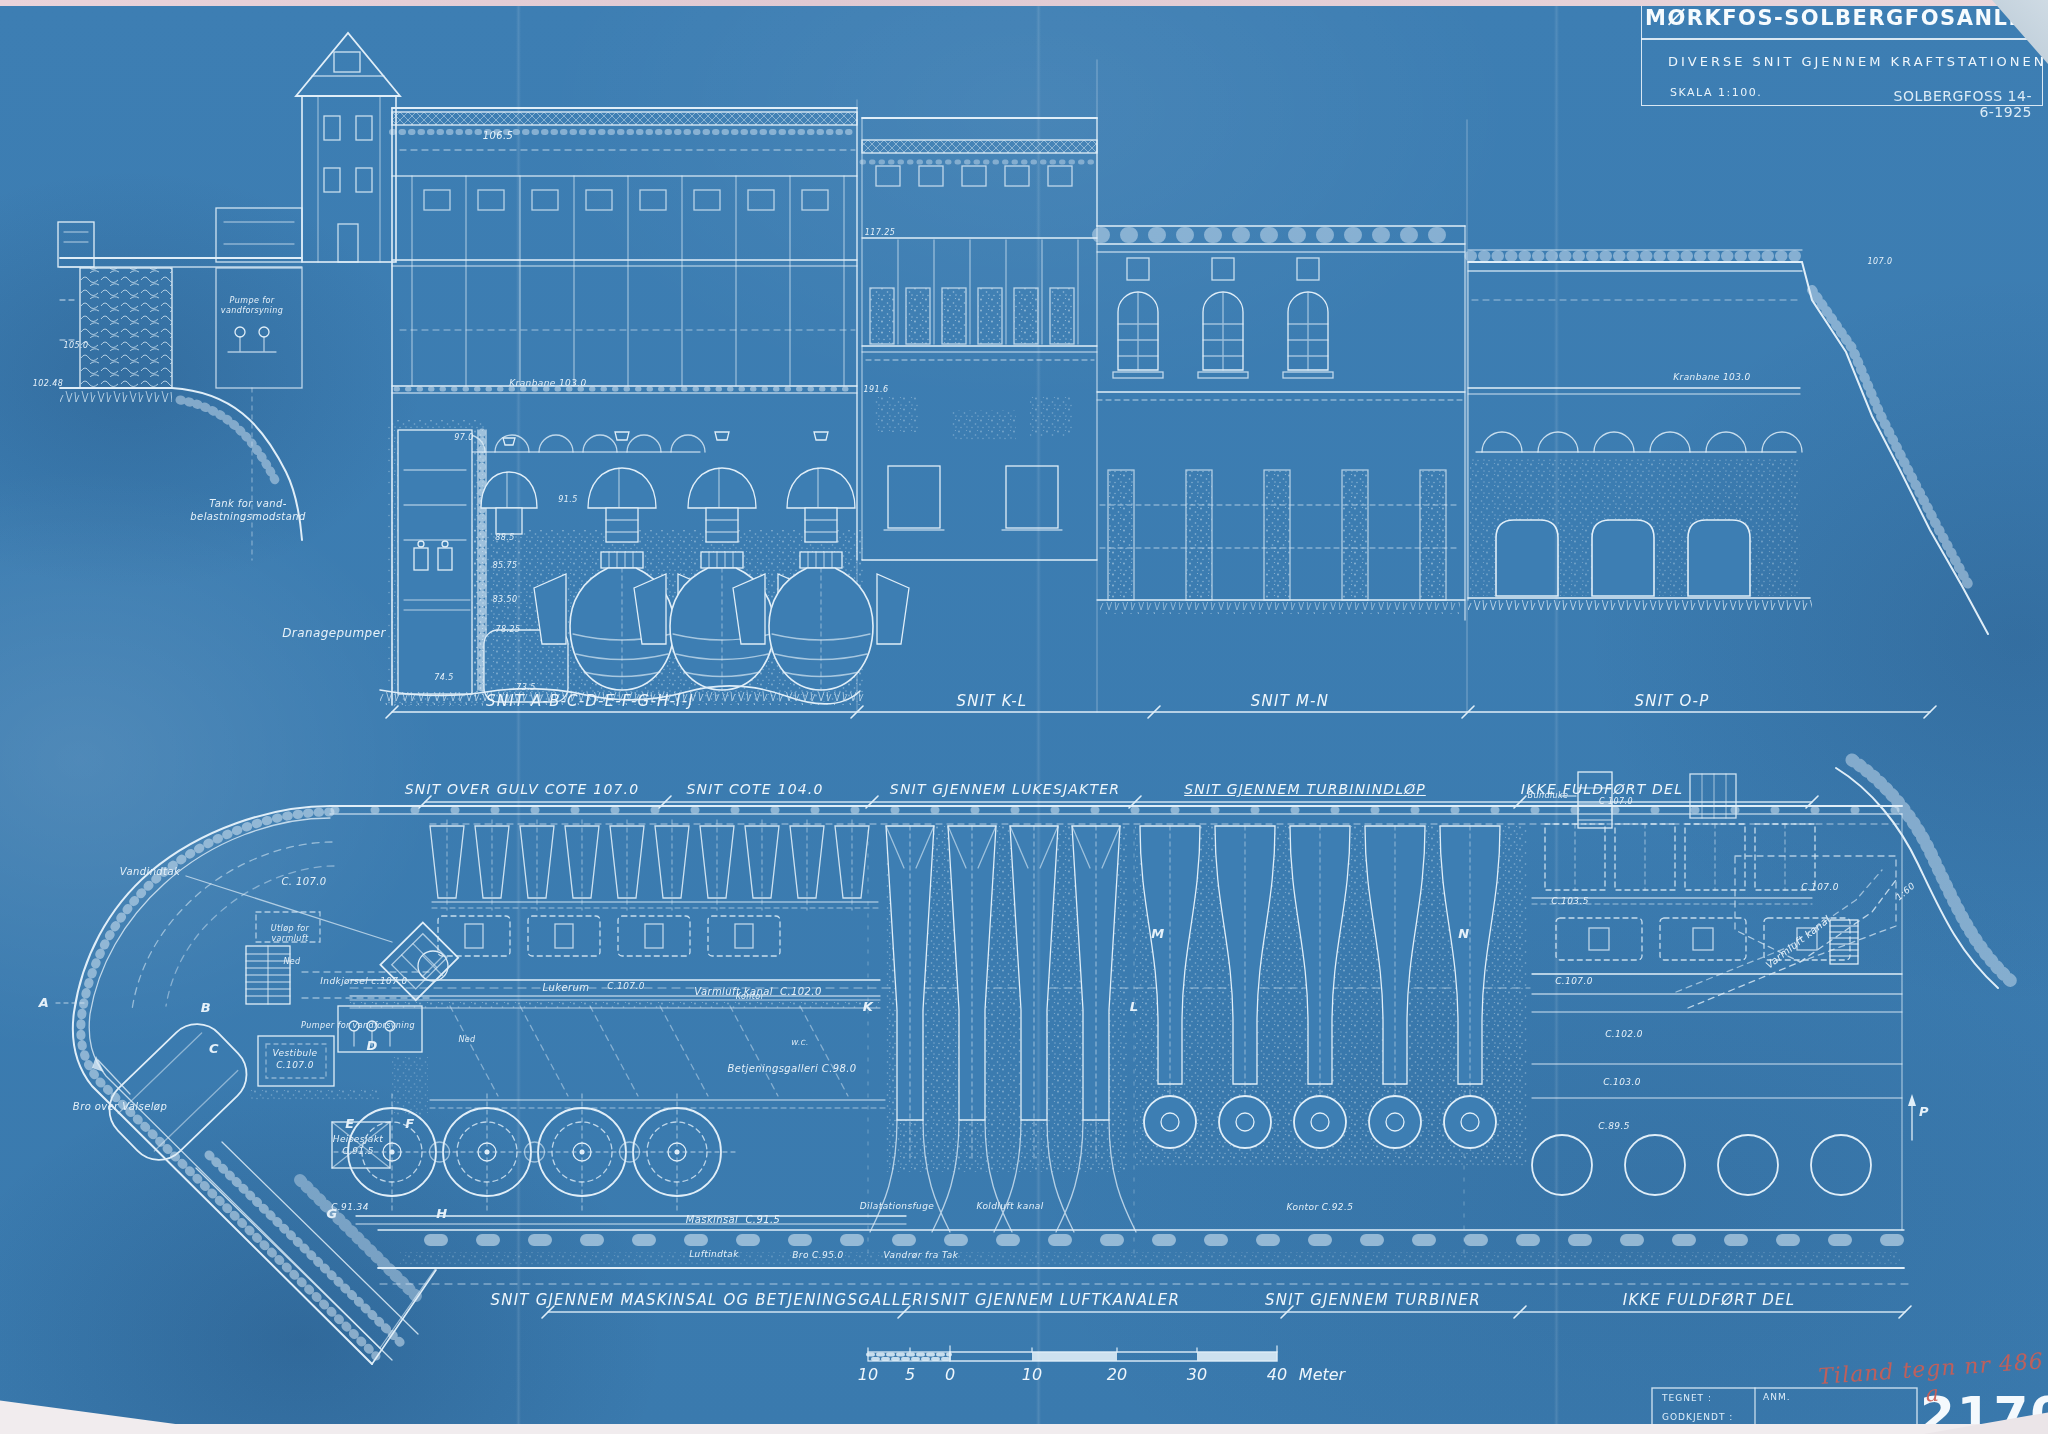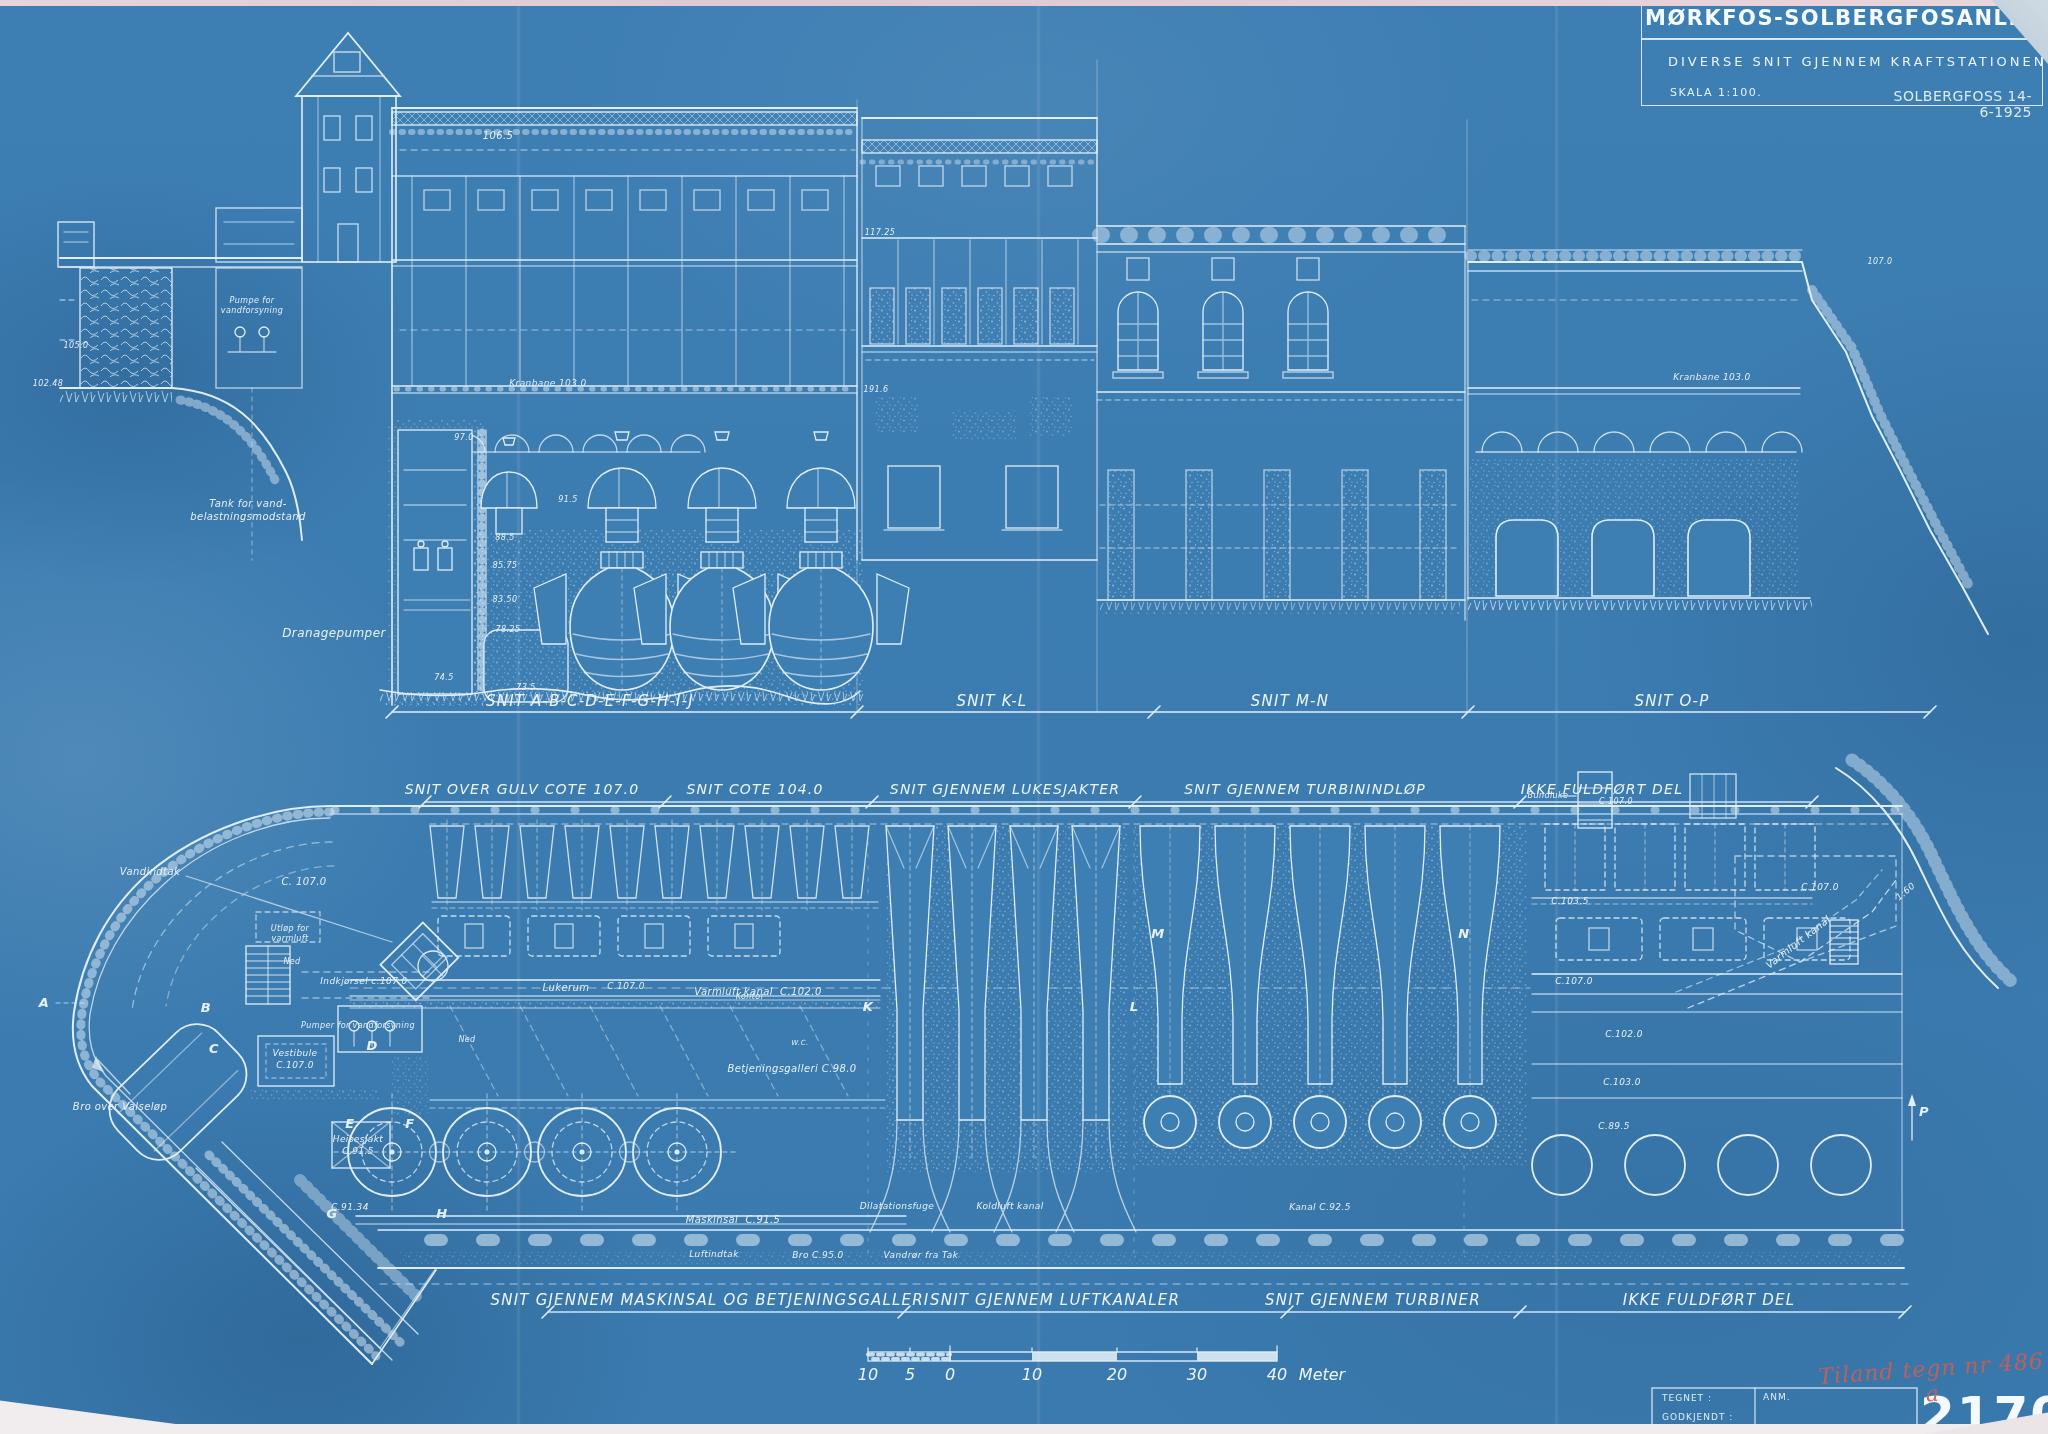--- a/index.html
+++ b/index.html
@@ -487,21 +487,21 @@
 <div class="tb-date">SOLBERGFOSS 14-6-1925</div>
 
 <div class="dim dim-lg" style="left:590px;top:701px;">SNIT A-B-C-D-E-F-G-H-I-J</div>
 <div class="dim dim-lg" style="left:992px;top:701px;">SNIT K-L</div>
 <div class="dim dim-lg" style="left:1290px;top:701px;">SNIT M-N</div>
 <div class="dim dim-lg" style="left:1672px;top:701px;">SNIT O-P</div>
 
 <div class="dim dim-md" style="left:522px;top:789px;">SNIT OVER GULV COTE 107.0</div>
 <div class="dim dim-md" style="left:755px;top:789px;">SNIT COTE 104.0</div>
 <div class="dim dim-md" style="left:1005px;top:789px;">SNIT GJENNEM LUKESJAKTER</div>
-<div class="dim dim-md" style="left:1305px;top:789px;">SNIT GJENNEM TURBININDLØP</div>
+<div class="dim dim-md" style="left:1305px;top:789px;text-decoration:underline;">SNIT GJENNEM TURBININDLØP</div>
 <div class="dim dim-md" style="left:1602px;top:789px;">IKKE FULDFØRT DEL</div>
 
 <div class="dim dim-lg" style="left:710px;top:1300px;">SNIT GJENNEM MASKINSAL OG BETJENINGSGALLERI</div>
 <div class="dim dim-lg" style="left:1055px;top:1300px;">SNIT GJENNEM LUFTKANALER</div>
 <div class="dim dim-lg" style="left:1373px;top:1300px;">SNIT GJENNEM TURBINER</div>
 <div class="dim dim-lg" style="left:1709px;top:1300px;">IKKE FULDFØRT DEL</div>
 
 <span class="scale-num" style="left:868px;top:1374px;">10</span>
 <span class="scale-num" style="left:910px;top:1374px;">5</span>
 <span class="scale-num" style="left:950px;top:1374px;">0</span>
@@ -555,21 +555,21 @@
       <div class="ann" style="left: 566px; top: 987px; font-size: 10px; transform: translate(-50%, -50%);">Lukerum</div>
       <div class="ann" style="left: 626px; top: 987px; font-size: 9px; transform: translate(-50%, -50%);">C.107.0</div>
       <div class="ann" style="left: 758px; top: 991px; font-size: 10px; transform: translate(-50%, -50%);">Varmluft kanal  C.102.0</div>
       <div class="ann" style="left: 467px; top: 1040px; font-size: 8px; transform: translate(-50%, -50%);">Ned</div>
       <div class="ann" style="left: 750px; top: 997px; font-size: 8px; transform: translate(-50%, -50%);">Kontor</div>
       <div class="ann" style="left: 800px; top: 1044px; font-size: 7px; transform: translate(-50%, -50%);">W.C.</div>
       <div class="ann" style="left: 792px; top: 1068px; font-size: 10px; transform: translate(-50%, -50%);">Betjeningsgalleri C.98.0</div>
       <div class="ann" style="left: 733px; top: 1207px; font-size: 10px; transform: translate(-50%, -50%); margin-top: 12px;">Maskinsal  C.91.5</div>
       <div class="ann" style="left: 897px; top: 1207px; font-size: 9px; transform: translate(-50%, -50%);">Dilatationsfuge</div>
       <div class="ann" style="left: 1010px; top: 1207px; font-size: 9px; transform: translate(-50%, -50%);">Koldluft kanal</div>
-      <div class="ann" style="left: 1320px; top: 1208px; font-size: 9px; transform: translate(-50%, -50%);">Kanal C.92.5</div>
+      <div class="ann" style="left: 1320px; top: 1208px; font-size: 9px; transform: translate(-50%, -50%);">Kontor C.92.5</div>
       <div class="ann" style="left: 714px; top: 1255px; font-size: 9px; transform: translate(-50%, -50%);">Luftindtak</div>
       <div class="ann" style="left: 818px; top: 1256px; font-size: 9px; transform: translate(-50%, -50%);">Bro C.95.0</div>
       <div class="ann" style="left: 921px; top: 1256px; font-size: 9px; transform: translate(-50%, -50%);">Vandrør fra Tak</div>
       <div class="ann" style="left: 1798px; top: 942px; font-size: 10px; transform: translate(-50%, -50%) rotate(-38deg);">Varmluft kanal</div>
       <div class="ann" style="left: 1820px; top: 888px; font-size: 9px; transform: translate(-50%, -50%);">C.107.0</div>
       <div class="ann" style="left: 1570px; top: 902px; font-size: 9px; transform: translate(-50%, -50%);">C.103.5</div>
       <div class="ann" style="left: 1574px; top: 982px; font-size: 9px; transform: translate(-50%, -50%);">C.107.0</div>
       <div class="ann" style="left: 1624px; top: 1035px; font-size: 9px; transform: translate(-50%, -50%);">C.102.0</div>
       <div class="ann" style="left: 1622px; top: 1083px; font-size: 9px; transform: translate(-50%, -50%);">C.103.0</div>
       <div class="ann" style="left: 1614px; top: 1127px; font-size: 9px; transform: translate(-50%, -50%);">C.89.5</div>

